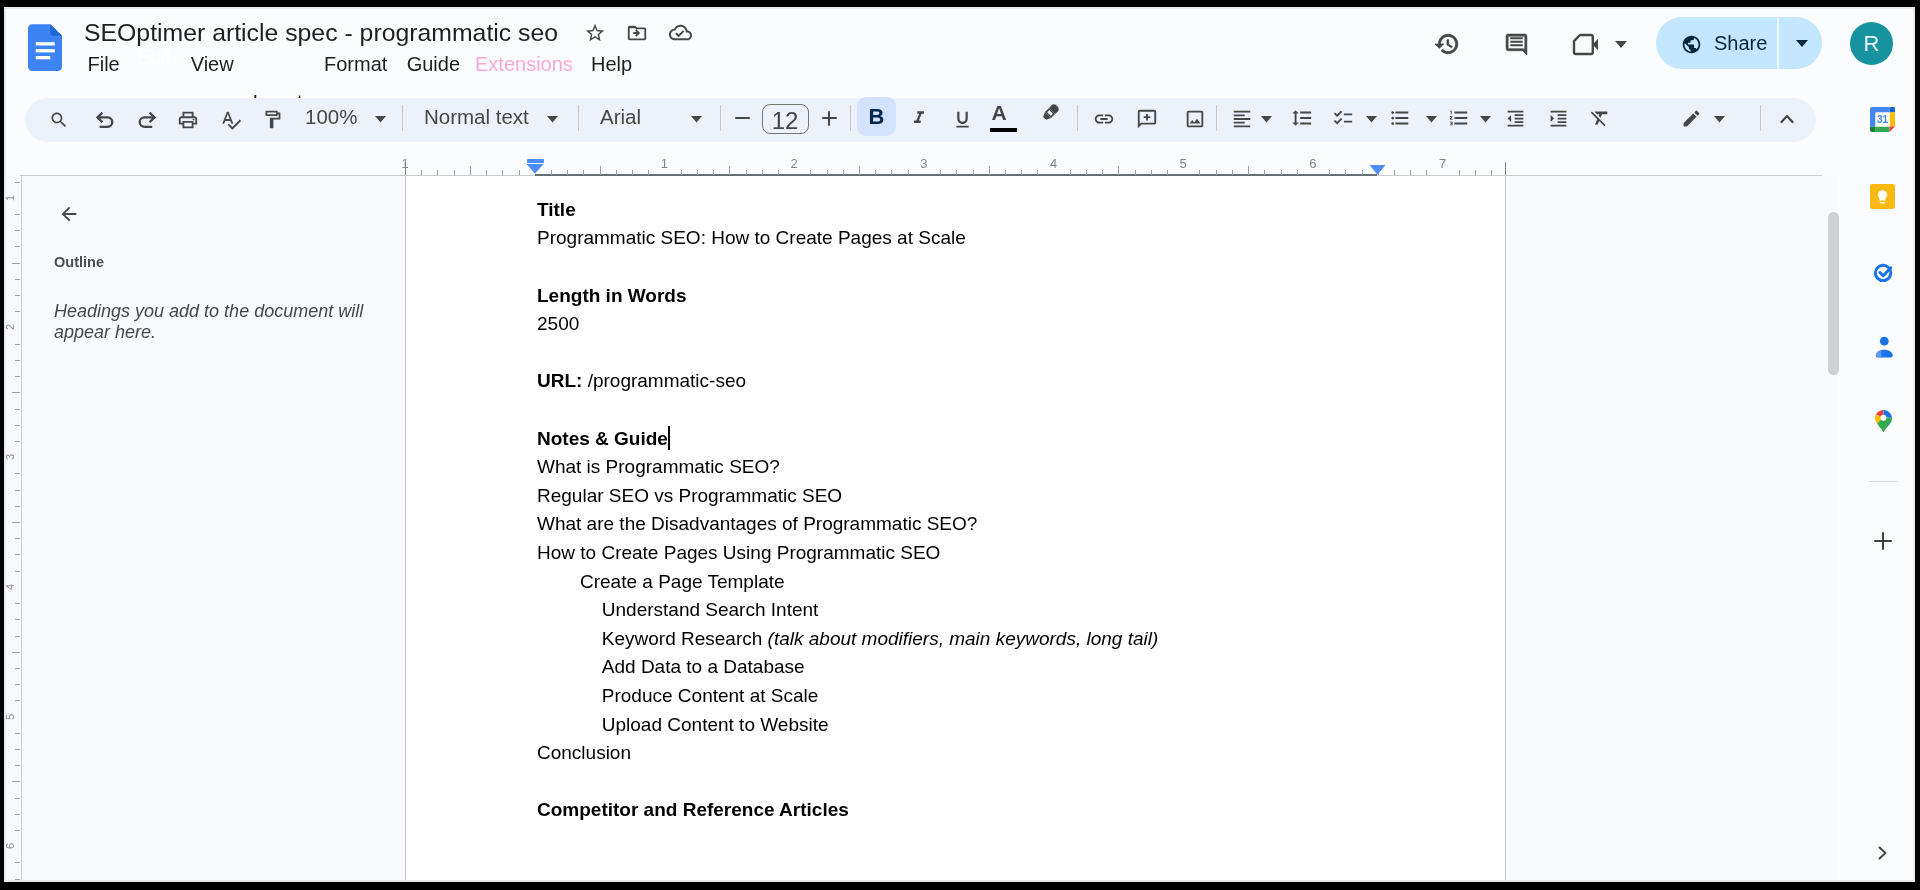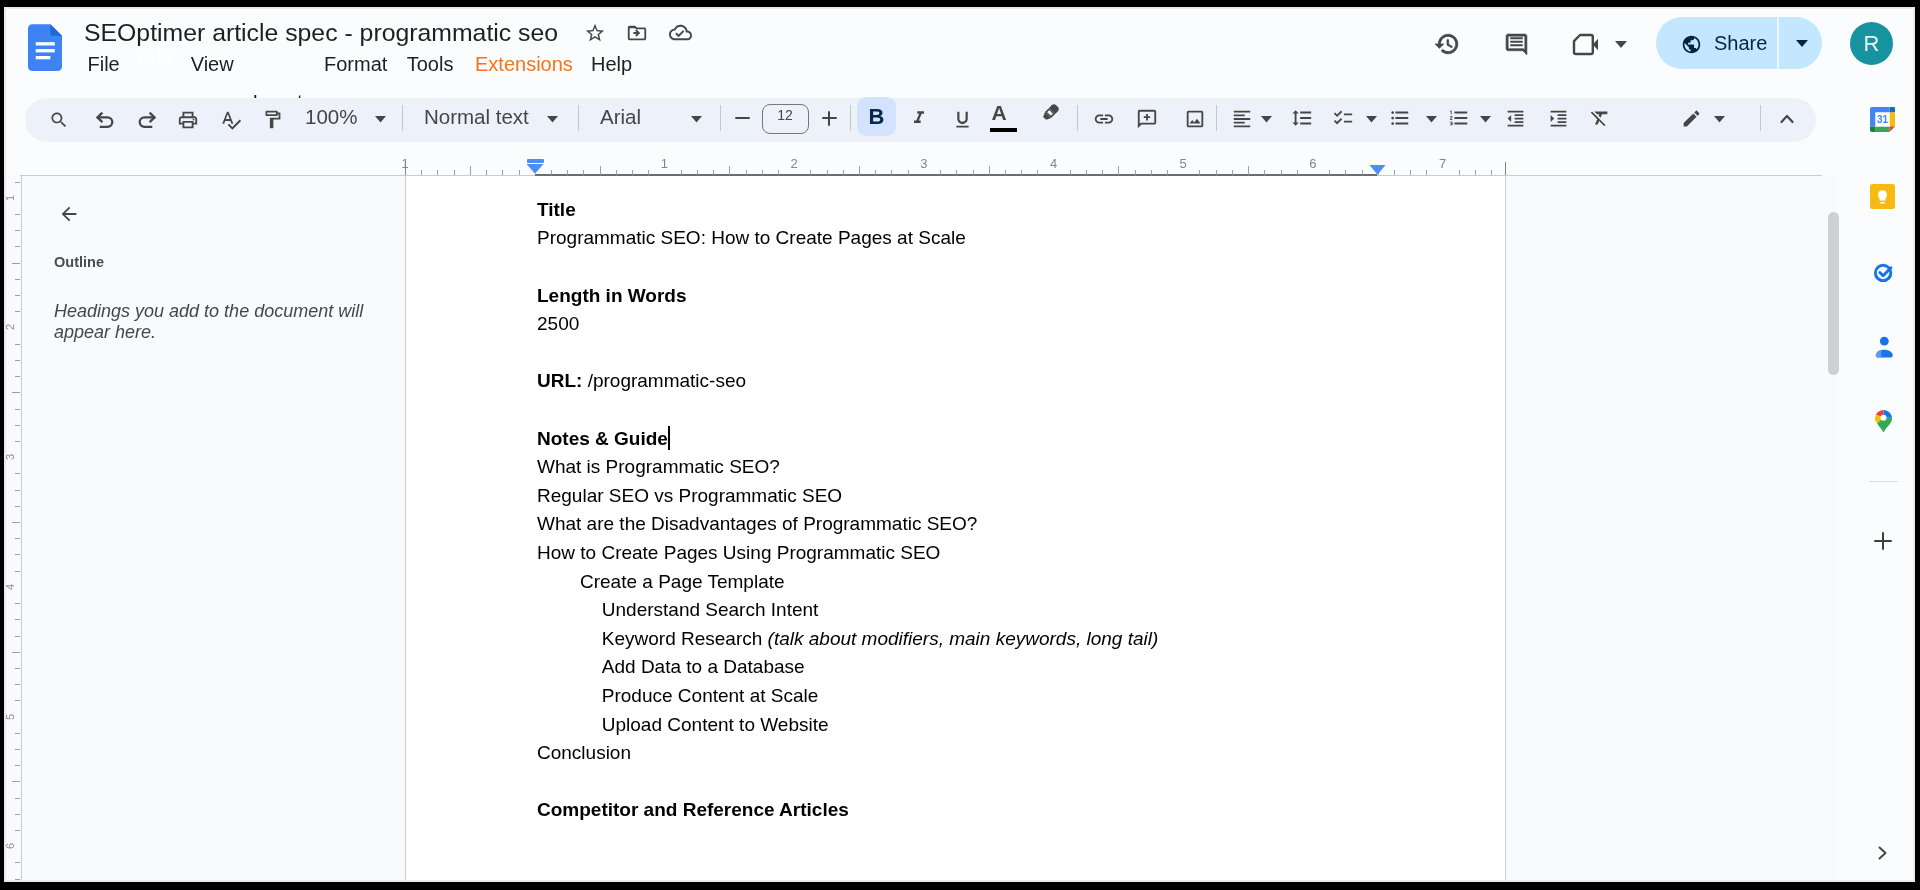--- a/index.html
+++ b/index.html
@@ -181,22 +181,22 @@
     <path d="M20 6h-8l-2-2H4c-1.1 0-1.99.9-1.99 2L2 18c0 1.1.9 2 2 2h16c1.1 0 2-.9 2-2V8c0-1.1-.9-2-2-2zm0 12H4V6h5.17l2 2H20v10zm-8.41-7H8v2h3.59L10 14.59 11.41 16l4-4-4-4L10 9.41 11.59 11z"></path>
   </svg>
 <svg class="abs" style="left:668.5px;top:21.0px;" width="23" height="23" viewBox="0 0 24 24" fill="#444746">
     <path d="M19.35 10.04C18.67 6.59 15.64 4 12 4 9.11 4 6.6 5.64 5.35 8.04 2.34 8.36 0 10.91 0 14c0 3.31 2.69 6 6 6h13c2.76 0 5-2.24 5-5 0-2.64-2.05-4.78-4.65-4.96zM19 18H6c-2.21 0-4-1.79-4-4 0-2.05 1.53-3.76 3.56-3.97l1.07-.11.5-.95C8.08 7.14 9.94 6 12 6c2.62 0 4.88 1.86 5.39 4.43l.3 1.5 1.53.11c1.56.1 2.78 1.41 2.78 2.96 0 1.65-1.35 3-3 3zm-9-3.82-2.09-2.09L6.5 13.5 10 17l6.01-6.01-1.41-1.41z"></path>
   </svg>
 <div class="abs" style="left:87.5px;top:53px;white-space:nowrap;font-size:20px;color:#1f1f1f;">File</div>
 <div class="abs" style="left:136.7px;top:46px;white-space:nowrap;font-size:20px;color:#ffffff;">Edit</div>
 <div class="abs" style="left:190.7px;top:53px;white-space:nowrap;font-size:20px;color:#1f1f1f;">View</div>
 <div class="abs" style="left:252.6px;top:53px;white-space:nowrap;font-size:20px;color:#1f1f1f;margin-top:38px;">Insert</div>
 <div class="abs" style="left:324px;top:53px;white-space:nowrap;font-size:20px;color:#1f1f1f;">Format</div>
-<div class="abs" style="left:406.7px;top:53px;white-space:nowrap;font-size:20px;color:#1f1f1f;">Tools</div>
-<div class="abs" style="left:475px;top:53px;white-space:nowrap;font-size:20px;color:#f97316;text-align:center;">Extensions</div>
+<div class="abs" style="left:406.7px;top:53px;white-space:nowrap;font-size:20px;color:#1f1f1f;">Guide</div>
+<div class="abs" style="left:475px;top:53px;white-space:nowrap;font-size:20px;color:#f9a8d4;text-align:center;">Extensions</div>
 <div class="abs" style="left:591px;top:53px;white-space:nowrap;font-size:20px;color:#1f1f1f;">Help</div>
 <svg class="abs" style="left:1434.0px;top:31.0px;" width="26" height="26" viewBox="0 0 24 24" fill="#444746">
     <path stroke="#444746" stroke-width="0.7" d="M13 3c-4.97 0-9 4.03-9 9H1l3.89 3.89.07.14L9 12H6c0-3.87 3.13-7 7-7s7 3.13 7 7-3.13 7-7 7c-1.93 0-3.68-.79-4.94-2.06l-1.42 1.42C8.27 19.99 10.51 21 13 21c4.97 0 9-4.03 9-9s-4.03-9-9-9zm-1 5v5l4.28 2.54.72-1.21-3.5-2.08V8H12z"></path>
   </svg>
 <svg class="abs" style="left:1503.5px;top:31.5px;" width="25" height="25" viewBox="0 0 24 24" fill="#444746">
     <g transform="scale(-1,1) translate(-24,0)">
       <path stroke="#444746" stroke-width="0.6" d="M20 2H4c-1.1 0-2 .9-2 2v18l4-4h14c1.1 0 2-.9 2-2V4c0-1.1-.9-2-2-2zm0 14H5.17L4 17.17V4h16v12z"></path>
       <path d="M6 11.8h12v1.9H6zm0-3.4h12v1.9H6zm0-3.4h12v1.9H6z"></path>
     </g>
   </svg>
@@ -249,21 +249,21 @@
     <polygon points="0,0 12,0 6,7" fill="#444746"></polygon>
   </svg>
 <div class="abs" style="left:578px;top:105px;width:1px;height:26px;background:#c3c8ce;"></div>
 <div class="abs" style="left:600px;top:104.8px;white-space:nowrap;font-size:20.5px;color:#444746;">Arial</div>
 <svg class="abs" style="left:690.5px;top:116px" width="11" height="6.5" viewBox="0 0 12 7">
     <polygon points="0,0 12,0 6,7" fill="#444746"></polygon>
   </svg>
 <div class="abs" style="left:719.8px;top:105px;width:1px;height:26px;background:#c3c8ce;"></div>
 <div class="abs" style="left:734.5px;top:117px;width:15px;height:2.2px;background:#444746;border-radius:1px;"></div>
 <div class="abs" style="left:761.5px;top:103.5px;width:47px;height:30px;border:1.5px solid #747775;border-radius:8px;"></div>
-<div class="abs" style="left:761.5px;top:106.5px;white-space:nowrap;font-size:14px;color:#444746;width:47px;text-align:center;">12</div>
+<div class="abs" style="left:761.5px;top:106.5px;white-space:nowrap;font-size:24px;color:#444746;width:47px;text-align:center;">12</div>
 <div class="abs" style="left:821.5px;top:117px;width:15px;height:2.2px;background:#444746;border-radius:1px;"></div>
 <div class="abs" style="left:828px;top:110.5px;width:2.2px;height:15px;background:#444746;border-radius:1px;"></div>
 <div class="abs" style="left:850px;top:105px;width:1px;height:26px;background:#c3c8ce;"></div>
 <div class="abs" style="left:857px;top:97px;width:39px;height:39px;background:#d3e3fd;border-radius:9px;"></div>
 <div class="abs" style="left:857px;top:104px;white-space:nowrap;font-size:22px;font-weight:bold;color:#06264b;width:39px;text-align:center;">B</div>
 <svg class="abs" style="left:909.0px;top:108.0px;" width="20" height="20" viewBox="0 0 24 24" fill="#444746">
     <path d="M10 4v3h2.21l-3.42 8H6v3h8v-3h-2.21l3.42-8H18V4z"></path>
   </svg>
 <svg class="abs" style="left:951.5px;top:108.5px;" width="21" height="21" viewBox="0 0 24 24" fill="#444746">
     <path d="M12 17c3.31 0 6-2.69 6-6V3h-2.5v8c0 1.93-1.57 3.5-3.5 3.5S8.5 12.93 8.5 11V3H6v8c0 3.31 2.69 6 6 6zm-7 2v2h14v-2H5z"></path>

